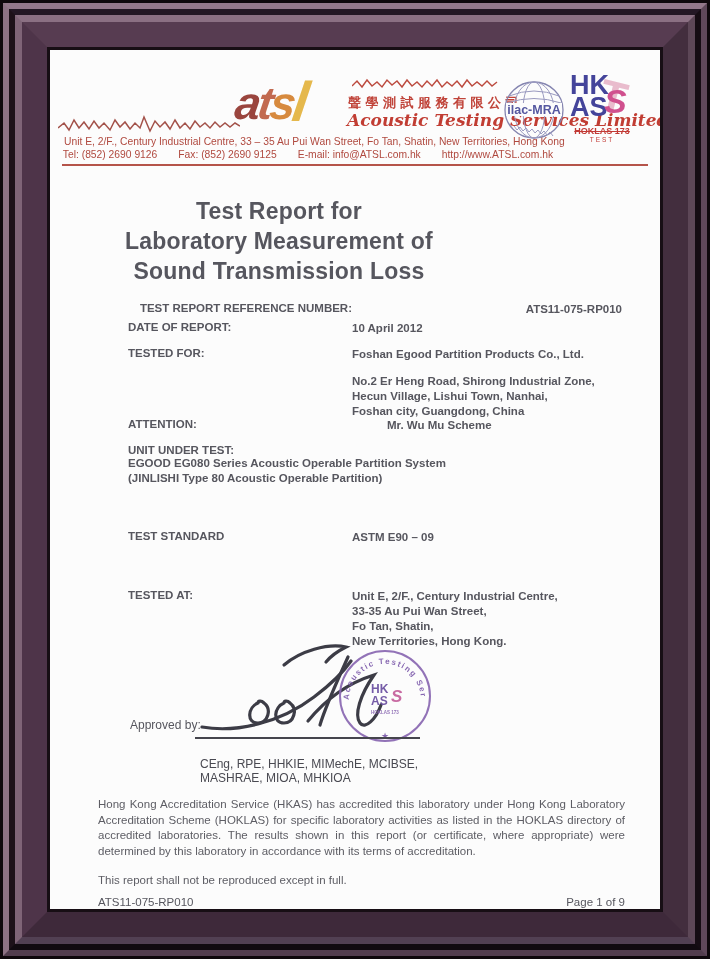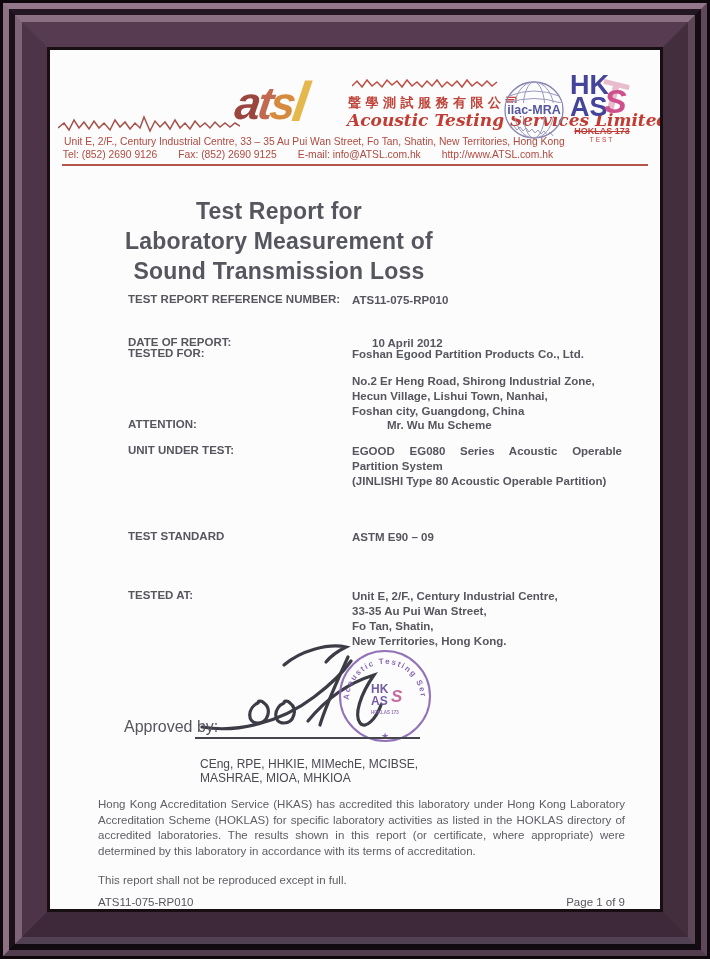--- a/index.html
+++ b/index.html
@@ -47,21 +47,21 @@
   .hoklas{margin-top:8px;width:64px;text-align:center;font-size:9px;font-weight:bold;
         color:#c23a35;text-decoration:line-through;}
   .hoklas-sub{width:64px;text-align:center;font-size:6.5px;color:#c23a35;letter-spacing:2px;}
   
   .title{position:absolute;left:75px;top:146px;font-size:23px;font-weight:bold;
         color:#56565e;line-height:30px;letter-spacing:.2px;text-align:center;}
   .row{position:absolute;left:78px;right:38px;display:flex;align-items:flex-start;}
   .lbl{width:224px;flex:none;font-weight:bold;font-size:11.5px;color:#56565e;}
   .val{flex:1;font-weight:bold;font-size:11.5px;color:#56565e;line-height:15px;}
   
-  .approved{position:absolute;left:74px;top:668px;font-size:16px;color:#56565e;text-align:right;}
+  .approved{position:absolute;left:80px;top:668px;font-size:12px;color:#56565e;text-align:right;}
   .sig-line{position:absolute;left:145px;top:687px;width:225px;height:2px;background:#45454d;}
   .sig-name{position:absolute;left:150px;top:692px;font-size:12px;color:#494951;}
   .sig-quals{position:absolute;left:150px;top:707px;font-size:12px;color:#494951;line-height:14px;}
   
   .accred{position:absolute;left:48px;top:747px;width:527px;font-size:11.5px;
         color:#5d5d64;line-height:15.5px;}
   .note{position:absolute;left:48px;top:824px;font-size:11.5px;color:#5d5d64;}
   .bottomrow{position:absolute;left:48px;top:846px;width:527px;display:flex;
         justify-content:space-between;font-size:11.5px;color:#56565e;}
 </style>
@@ -120,26 +120,26 @@
     </div>
     <span class="spink">S</span>
     <div class="hoklas">HOKLAS 173</div>
     <div class="hoklas-sub">TEST</div>
   </div>
 
   <div class="title ml">Test Report for
 Laboratory Measurement of
 Sound Transmission Loss</div>
 
-  <div class="row" style="top:243px;">
+  <div class="row" style="top:252px;text-align:right;">
     <div class="lbl">TEST REPORT REFERENCE NUMBER:</div>
     <div class="val">ATS11-075-RP010</div>
   </div>
 
-  <div class="row" style="top:286px;gap:20px;">
+  <div class="row" style="top:271px;">
     <div class="lbl">DATE OF REPORT:</div>
     <div class="val">10 April 2012</div>
   </div>
 
   <div class="row" style="top:297px;">
     <div class="lbl">TESTED FOR:</div>
     <div class="val">Foshan Egood Partition Products Co., Ltd.</div>
   </div>
 
   <div class="row" style="top:324px;">
@@ -147,21 +147,21 @@
     <div class="val ml">No.2 Er Heng Road, Shirong Industrial Zone,
 Hecun Village, Lishui Town, Nanhai,
 Foshan city, Guangdong, China</div>
   </div>
 
   <div class="row" style="top:368px;gap:35px;">
     <div class="lbl">ATTENTION:</div>
     <div class="val">Mr. Wu Mu Scheme</div>
   </div>
 
-  <div class="row" style="top:394px;">
+  <div class="row" style="top:394px;flex-direction:column;">
     <div class="lbl">UNIT UNDER TEST:</div>
     <div class="val">
       <div class="just">EGOOD EG080 Series Acoustic Operable Partition System</div>
       <div class="just">(JINLISHI Type 80 Acoustic Operable Partition)</div>
     </div>
   </div>
 
   <div class="row" style="top:480px;">
     <div class="lbl">TEST STANDARD</div>
     <div class="val">ASTM E90 – 09</div>

